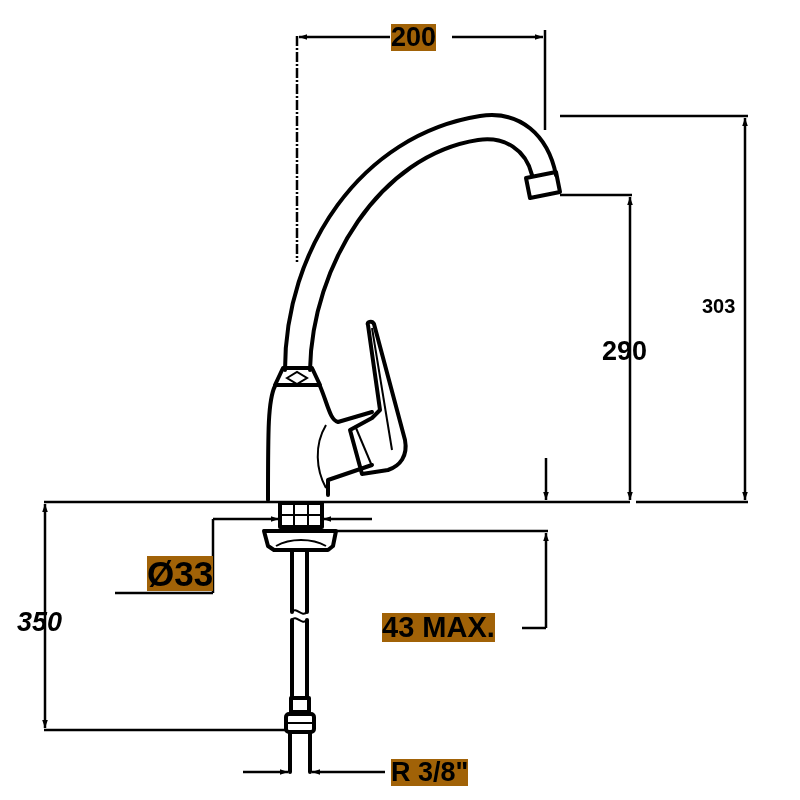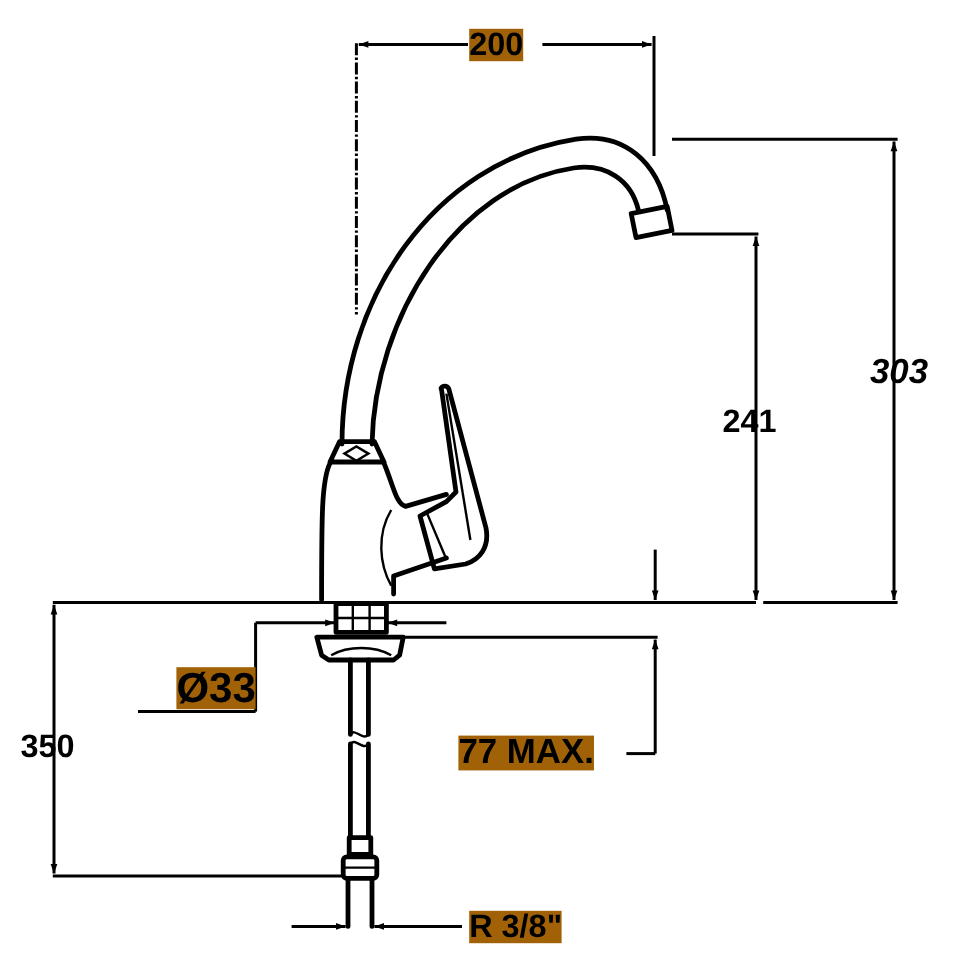--- a/index.html
+++ b/index.html
@@ -112,21 +112,21 @@
     <line class="ln" x1="44" y1="730" x2="286" y2="730"></line>
   </g>
 
   <g>
     <line class="ln" x1="243" y1="772" x2="288" y2="772" marker-end="url(#arr)"></line>
     <line class="ln" x1="385" y1="772" x2="312" y2="772" marker-end="url(#arr)"></line>
   </g>
 </svg>
 
 <div class="lbl" style="left:391px; top:24px; font-size:27px;">200</div>
-<div class="lbl" style="left:725px; top:296px; font-size:29px; background:transparent;font-style:italic;">303</div>
-<div class="lbl" style="left:602px; top:338px; font-size:27px; background:transparent;">241</div>
-<div class="lbl" style="left:17px; top:609px; font-size:27px; background:transparent;">350</div>
+<div class="lbl" style="left:702px; top:296px; font-size:20px; background:transparent;">303</div>
+<div class="lbl" style="left:602px; top:338px; font-size:27px; background:transparent;">290</div>
+<div class="lbl" style="left:17px; top:609px; font-size:27px; background:transparent;font-style:italic;">350</div>
 <div class="lbl" style="left:147px; top:556px; font-size:35px;">Ø33</div>
 <div class="lbl" style="left:382px; top:613px; font-size:29px;">
-  <span>77</span>
+  <span>43</span>
   <span style="font-size:29px;">MAX.</span>
 </div>
 <div class="lbl" style="left:391px; top:759px; font-size:27px;">R 3/8"</div>
 
 </body></html>

